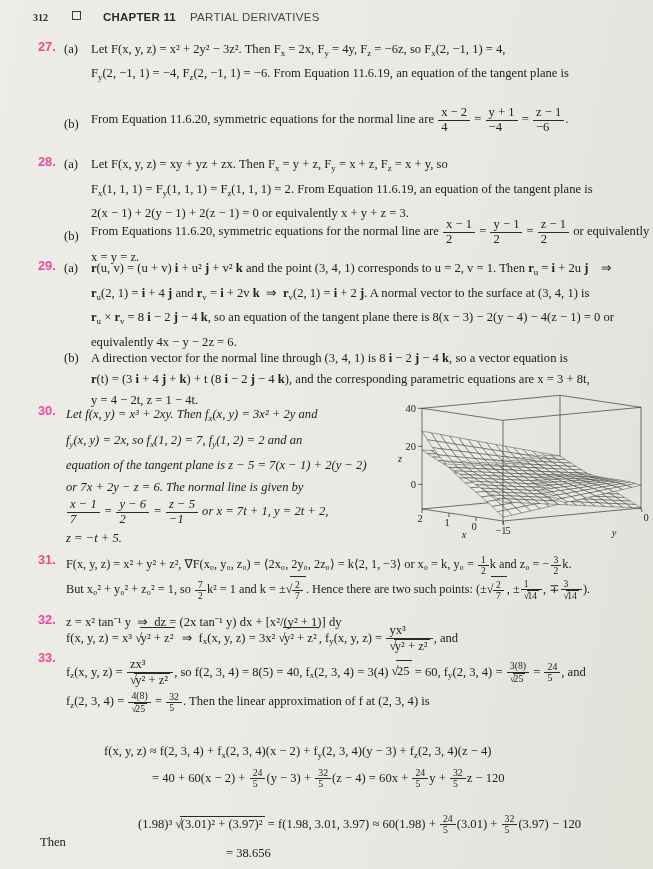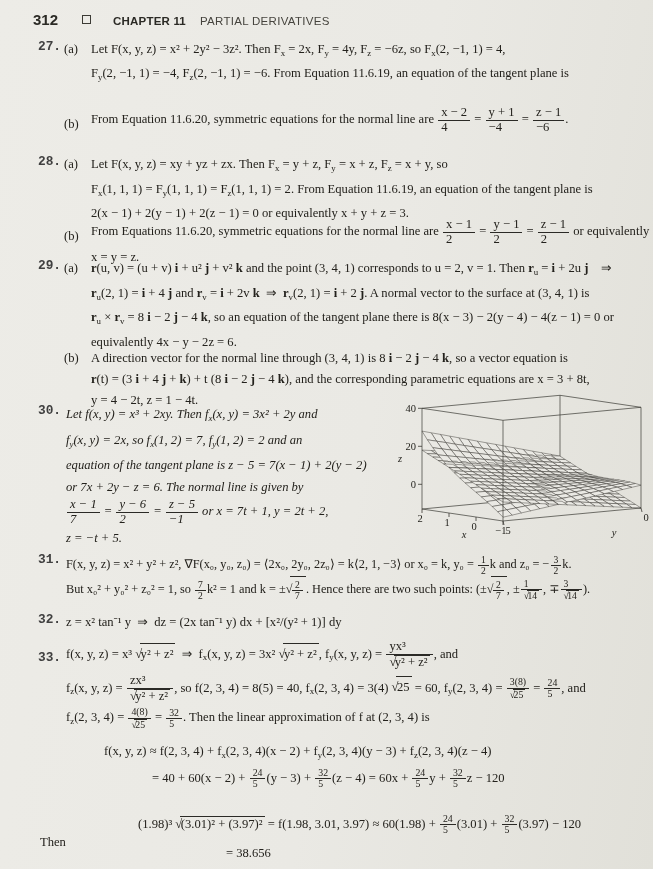--- a/index.html
+++ b/index.html
@@ -2,26 +2,26 @@
 <html><head>
 <meta charset="utf-8">
 <style>
   html,body{margin:0;padding:0}
   body{width:653px;height:869px;position:relative;overflow:hidden;
        background:linear-gradient(100deg,#edece7 0%,#eae9e4 55%,#e1e0d9 100%);
        font-family:"Liberation Serif",serif;font-size:12.6px;color:#23211c;}
   .page{position:absolute;inset:0;}
   
   .hdr{position:absolute;top:11px;left:33px;font-family:"Liberation Sans",sans-serif;font-size:11.5px;color:#2b2a25;white-space:nowrap;}
-  .pgnum{font-weight:bold;font-size:15px;margin-right:24px;}
+  .pgnum{font-weight:bold;font-size:10px;margin-right:24px;font-family:Liberation Serif, serif;}
   .sq{display:inline-block;width:7px;height:7px;border:1.3px solid #3c3b35;margin-right:22px;vertical-align:1px;}
   .chap{font-weight:bold;margin-right:14px;letter-spacing:.2px;}
   .sect{color:#46443e;letter-spacing:.3px;}
   
-  .pnum{position:absolute;left:38px;font-family:Liberation Mono, monospace;font-weight:bold;font-size:12.8px;color:#404040;}
+  .pnum{position:absolute;left:38px;font-family:Liberation Sans, sans-serif;font-weight:bold;font-size:12.8px;color:#ec4899;}
   .part{position:absolute;left:64px;padding-left:27px;}
   .blk{position:absolute;left:66px;}
   .plabel{position:absolute;left:0;top:0;line-height:20px;}
   .plabel.vlow{top:8px;}
   .line{white-space:nowrap;line-height:20px;}
   .lh21 .line{line-height:21px;}
   .p30 .line{line-height:22px;font-style:italic;}
   .p31 .line{line-height:24px;font-size:12.3px;}
   .p33line{margin-bottom:4px;}
   .disp{position:absolute;white-space:nowrap;}
@@ -589,21 +589,21 @@
     <div class="m line">F(x, y, z) = x² + y² + z², ∇F(x₀, y₀, z₀) = ⟨2x₀, 2y₀, 2z₀⟩ = k⟨2, 1, −3⟩ or x₀ = k, y₀ = <span class="frac sf"><span class="num">1</span><span class="den">2</span></span>k and z₀ = −<span class="frac sf"><span class="num">3</span><span class="den">2</span></span>k.</div>
     <div class="m line">But x₀² + y₀² + z₀² = 1, so <span class="frac sf"><span class="num">7</span><span class="den">2</span></span>k² = 1 and k = ±<span class="sqrt"><span class="rd">√</span><span class="bar"><span class="frac sf"><span class="num">2</span><span class="den">7</span></span></span></span>. Hence there are two such points: (±<span class="sqrt"><span class="rd">√</span><span class="bar"><span class="frac sf"><span class="num">2</span><span class="den">7</span></span></span></span>, ±<span class="frac sf"><span class="num">1</span><span class="den"><span class="sqrt"><span class="rd">√</span><span class="bar">14</span></span></span></span>, ∓<span class="frac sf"><span class="num">3</span><span class="den"><span class="sqrt"><span class="rd">√</span><span class="bar">14</span></span></span></span>).</div>
   </div>
 
   <div class="pnum" style="top:612px">32.</div>
   <div class="blk" style="top:612px">
     <div class="m line">z = x² tan⁻¹ y ⇒ dz = (2x tan⁻¹ y) dx + [x²/(y² + 1)] dy</div>
   </div>
 
   <div class="pnum" style="top:650px">33.</div>
-  <div class="blk" style="top:640px">
+  <div class="blk" style="top:624px">
     <div class="m line p33line">f(x, y, z) = x³ <span class="sqrt"><span class="rd">√</span><span class="bar">y² + z²</span></span> ⇒ f<span class="sb">x</span>(x, y, z) = 3x² <span class="sqrt"><span class="rd">√</span><span class="bar">y² + z²</span></span>, f<span class="sb">y</span>(x, y, z) = <span class="frac"><span class="num">yx³</span><span class="den"><span class="sqrt"><span class="rd">√</span><span class="bar">y² + z²</span></span></span></span>, and</div>
     <div class="m line p33line">f<span class="sb">z</span>(x, y, z) = <span class="frac"><span class="num">zx³</span><span class="den"><span class="sqrt"><span class="rd">√</span><span class="bar">y² + z²</span></span></span></span>, so f(2, 3, 4) = 8(5) = 40, f<span class="sb">x</span>(2, 3, 4) = 3(4) <span class="sqrt"><span class="rd">√</span><span class="bar">25</span></span> = 60, f<span class="sb">y</span>(2, 3, 4) = <span class="frac sf"><span class="num">3(8)</span><span class="den"><span class="sqrt"><span class="rd">√</span><span class="bar">25</span></span></span></span> = <span class="frac sf"><span class="num">24</span><span class="den">5</span></span>, and</div>
     <div class="m line p33line">f<span class="sb">z</span>(2, 3, 4) = <span class="frac sf"><span class="num">4(8)</span><span class="den"><span class="sqrt"><span class="rd">√</span><span class="bar">25</span></span></span></span> = <span class="frac sf"><span class="num">32</span><span class="den">5</span></span>. Then the linear approximation of f at (2, 3, 4) is</div>
   </div>
   <div class="m disp" style="top:744px;left:104px">f(x, y, z) ≈ f(2, 3, 4) + f<span class="sb">x</span>(2, 3, 4)(x − 2) + f<span class="sb">y</span>(2, 3, 4)(y − 3) + f<span class="sb">z</span>(2, 3, 4)(z − 4)</div>
   <div class="m disp" style="top:768px;left:152px">= 40 + 60(x − 2) + <span class="frac sf"><span class="num">24</span><span class="den">5</span></span>(y − 3) + <span class="frac sf"><span class="num">32</span><span class="den">5</span></span>(z − 4) = 60x + <span class="frac sf"><span class="num">24</span><span class="den">5</span></span>y + <span class="frac sf"><span class="num">32</span><span class="den">5</span></span>z − 120</div>
   <div class="txt" style="top:833px;left:40px">Then</div>
   <div class="m disp" style="top:814px;left:138px">(1.98)³ <span class="sqrt"><span class="rd">√</span><span class="bar">(3.01)² + (3.97)²</span></span> = f(1.98, 3.01, 3.97) ≈ 60(1.98) + <span class="frac sf"><span class="num">24</span><span class="den">5</span></span>(3.01) + <span class="frac sf"><span class="num">32</span><span class="den">5</span></span>(3.97) − 120</div>
   <div class="m disp" style="top:846px;left:226px">= 38.656</div>
 

